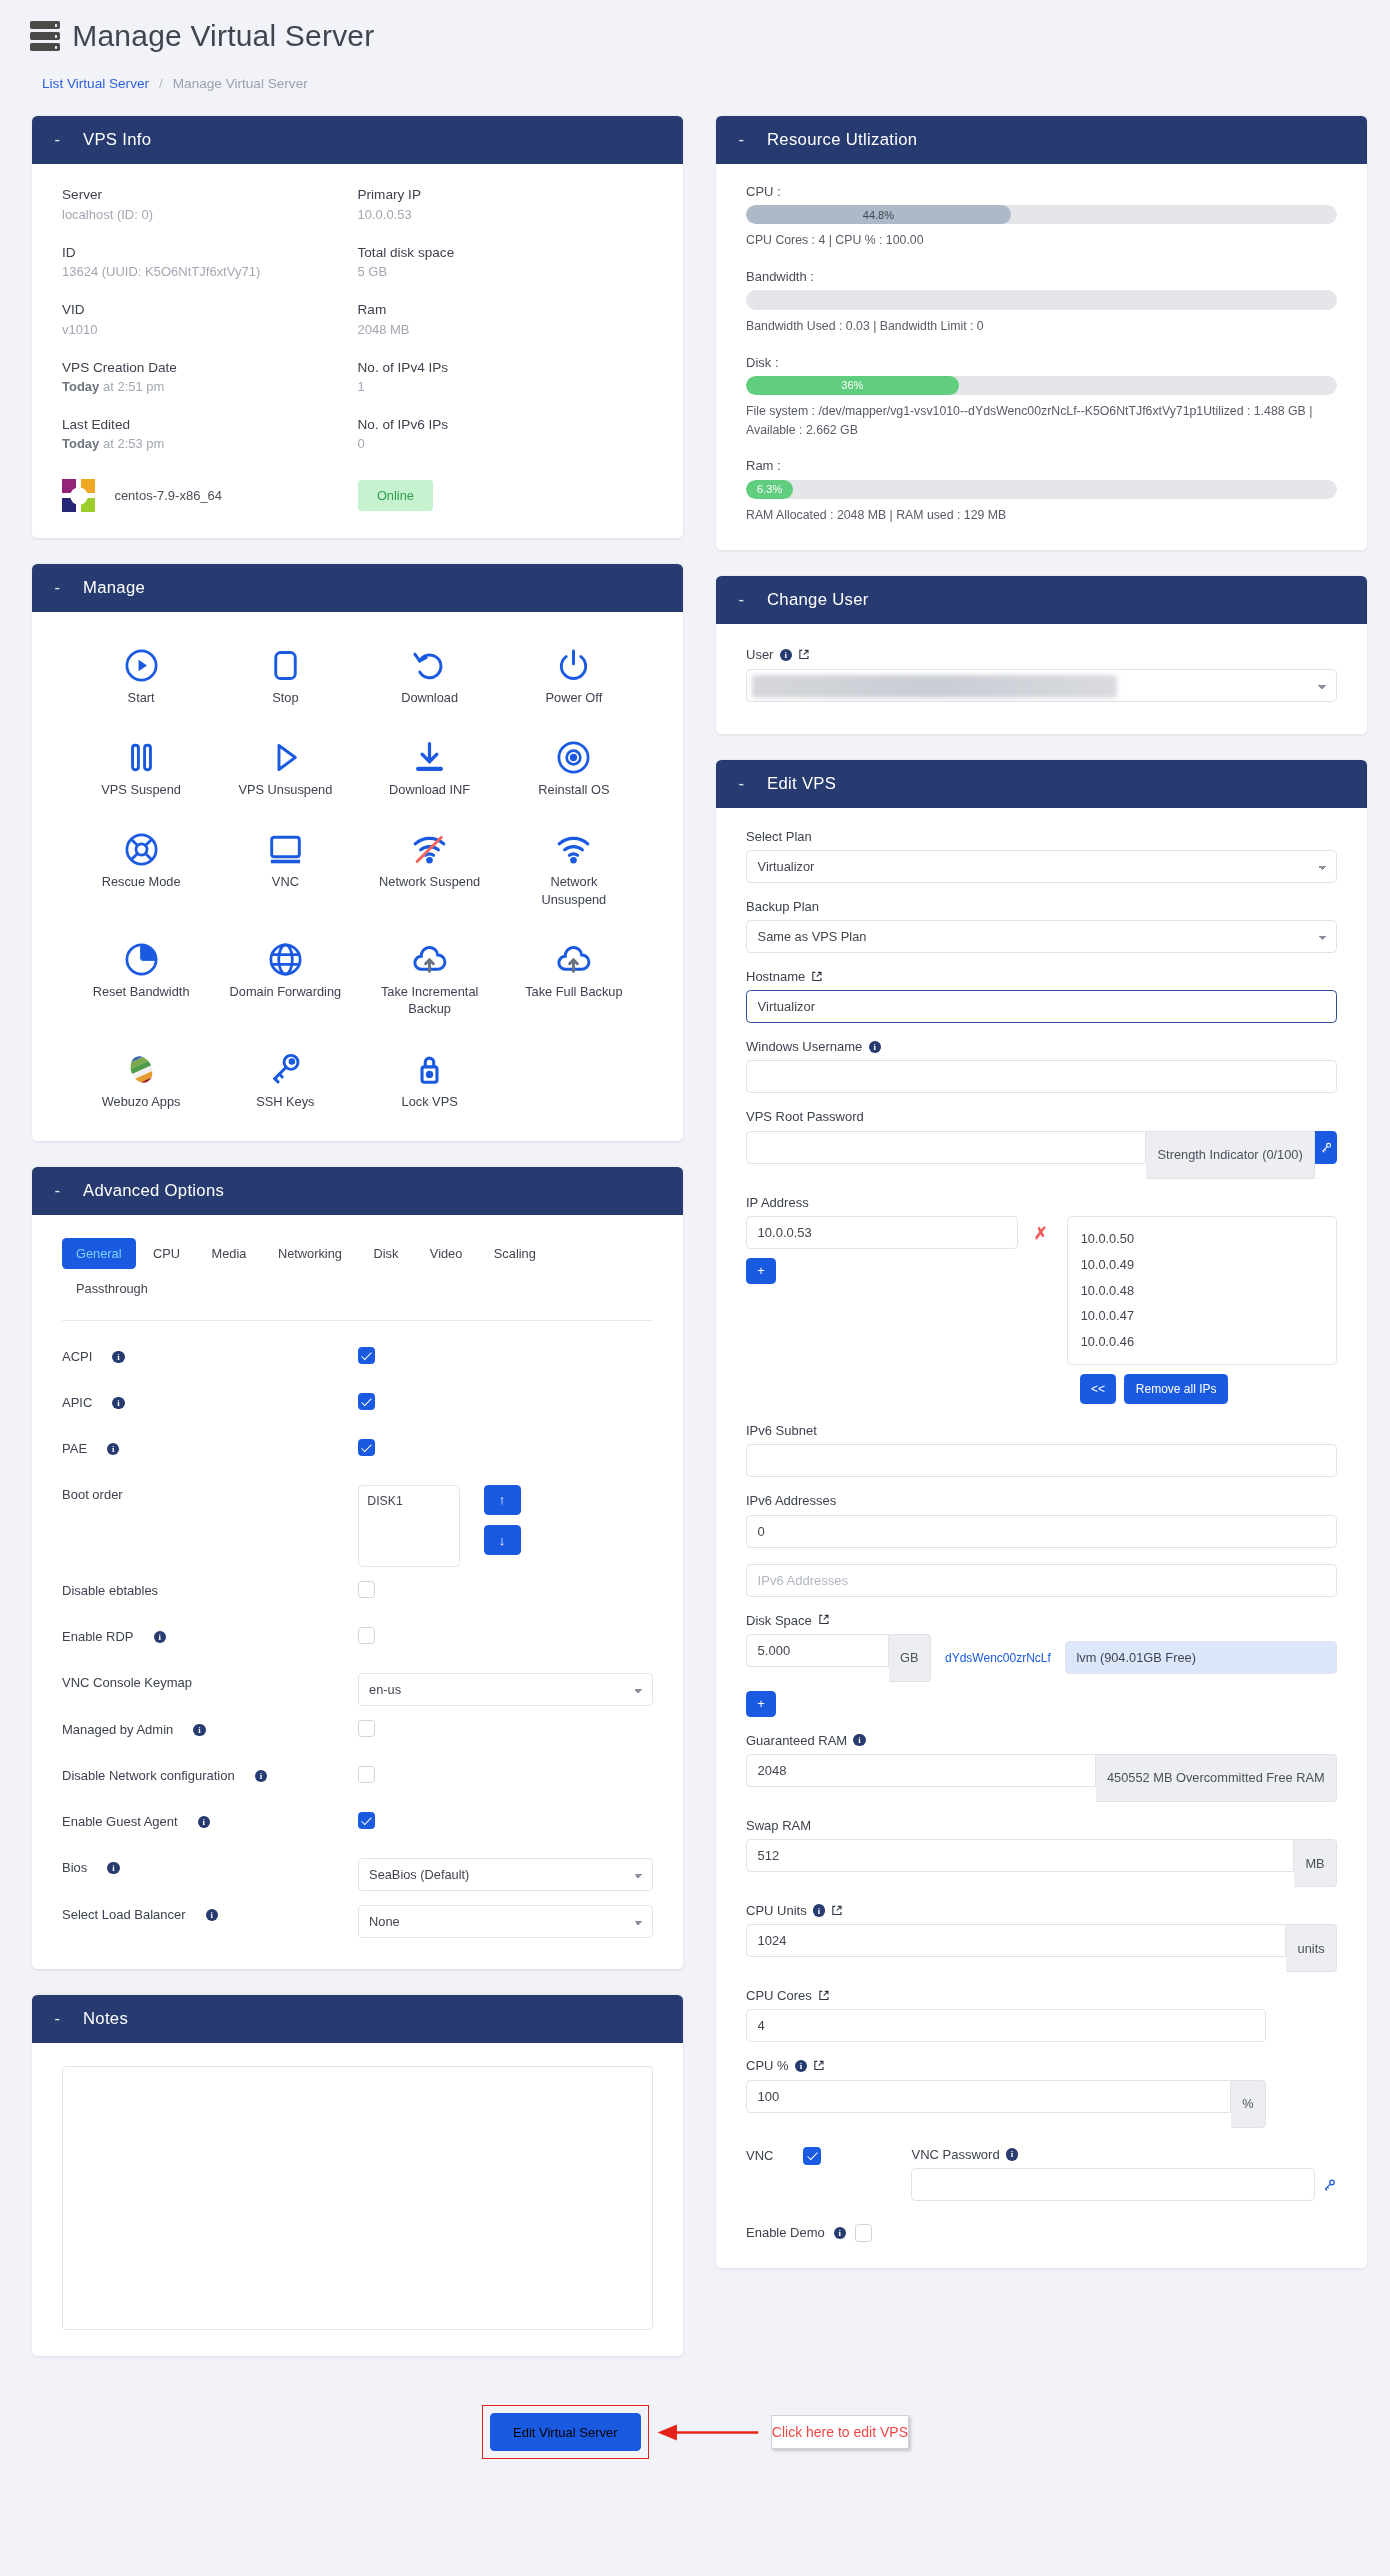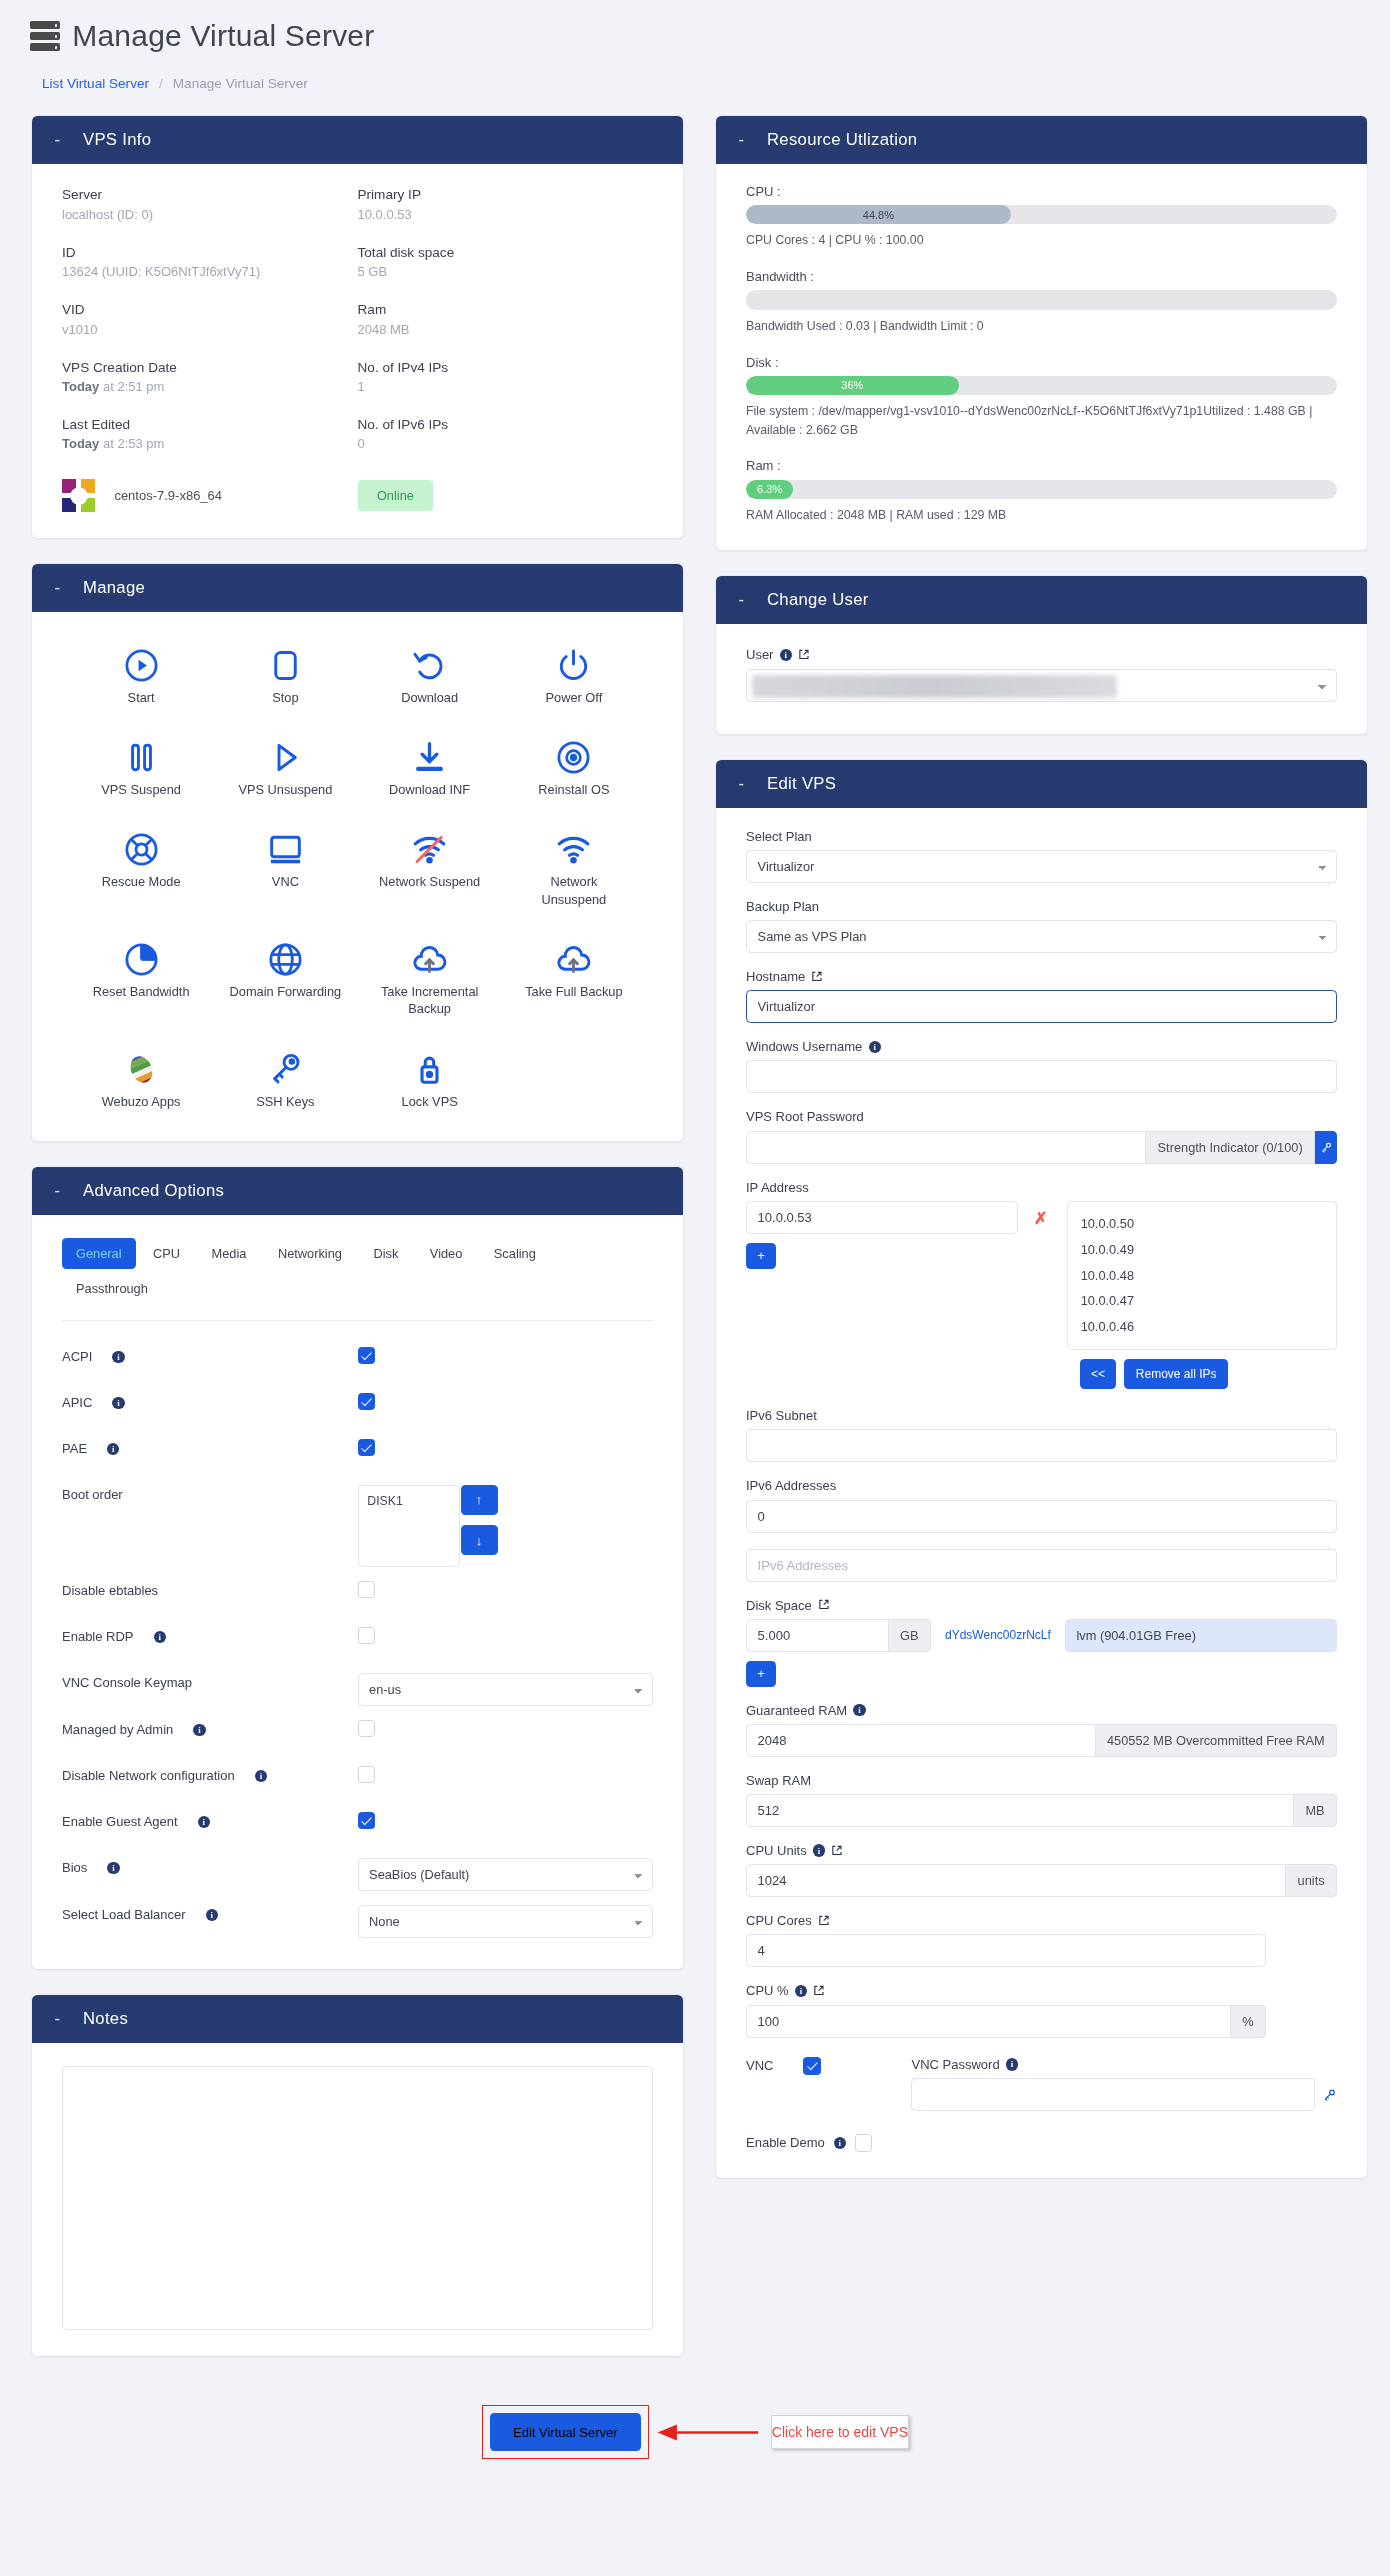--- a/index.html
+++ b/index.html
@@ -76,35 +76,35 @@
   .opt-row { display: flex; align-items: flex-start; padding: 14px 0 0 0; min-height: 46px; }
   .opt-lbl { width: 50%; font-size: 13px; color: #3d4250; display: flex; align-items: center; gap: 20px; padding-top: 2.6px; }
   .opt-ctl { width: 50%; }
   .i-info { width: 12.3px; height: 12.3px; border-radius: 50%; background: #273b70; color: #fff; font-size: 8.8px; font-weight: 700; display: inline-flex; align-items: center; justify-content: center; font-family: "Liberation Serif", serif; }
   .chk { width: 17.6px; height: 17.6px; border-radius: 3.5px; border: 0.9px solid #cfd3da; background: #fff; display: inline-block; position: relative; cursor: pointer; }
   .chk.on { background: #1a5ae0; border-color: #1a5ae0; }
   .chk.on::after { content: ""; position: absolute; left: 5.3px; top: 1.8px; width: 4.4px; height: 8.8px; border: solid #fff; border-width: 0 1.8px 1.8px 0; transform: rotate(45deg); }
   .sel { width: 100%; height: 33px; border: 0.9px solid #dfe2e8; border-radius: 4.4px; background: #fff; font-size: 12.8px; color: #41454f; padding: 0 26px 0 10.6px; appearance: none; cursor: pointer;
          background-image: linear-gradient(45deg, transparent 50%, #8b909c 50%), linear-gradient(135deg, #8b909c 50%, transparent 50%);
          background-position: calc(100% - 14px) 15px, calc(100% - 9.7px) 15px; background-size: 4.4px 4.4px, 4.4px 4.4px; background-repeat: no-repeat; }
-  .boot-box { display: flex; gap: 1px; align-items: flex-start; }
+  .boot-box { display: flex; gap: 24px; align-items: flex-start; }
   .boot-list { width: 102px; height: 82px; border: 0.9px solid #e2e5ea; border-radius: 4.4px; font-size: 12.3px; color: #41454f; padding: 8px 8.8px; }
   .sq-btn { width: 37px; height: 30px; background: #1a5ae0; border: none; border-radius: 4.4px; color: #fff; font-size: 13px; cursor: pointer; display: flex; align-items: center; justify-content: center; }
   .sq-stack { display: flex; flex-direction: column; gap: 10.6px; }
 
   
   .f-lbl { font-size: 13px; color: #3d4250; margin: 0 0 6.2px 0; display: flex; align-items: center; gap: 6.2px; }
   .f-group { margin-bottom: 16px; }
   .inp { width: 100%; height: 33px; border: 0.9px solid #dfe2e8; border-radius: 4.4px; font-size: 13px; color: #41454f; padding: 0 10.6px; background: #fff; font-family: "Liberation Sans", sans-serif; }
   .inp::placeholder { color: #b1b6c0; }
   .inp.focus { border: 0.9px solid #2b4f9e; }
   .inp-blur { height: 23px; background: linear-gradient(90deg,#d5d7dc,#c9ccd3,#d9dbe0); filter: blur(2.6px); border-radius: 2.6px; width: 62%; margin: 5.3px 0 0 5.3px; }
   .addon-row { display: flex; }
   .addon-row .inp { border-top-right-radius: 0; border-bottom-right-radius: 0; }
-  .addon { background: #eceef1; border: 0.9px solid #dfe2e8; border-left: none; border-radius: 0 4.4px 4.4px 0; height: 33px; display: flex; align-items: center; padding: 0 11.4px; font-size: 12.8px; color: #4c505b; white-space: nowrap; }
+  .addon { background: #eceef1; border: 0.9px solid #dfe2e8; border-left: none; border-radius: 0 4.4px 4.4px 0; height: 48px; display: flex; align-items: center; padding: 0 11.4px; font-size: 12.8px; color: #4c505b; white-space: nowrap; }
   .key-btn { width: 33px; height: 33px; background: #1a5ae0; border: none; border-radius: 0 4.4px 4.4px 0; color: #fff; display: flex; align-items: center; justify-content: center; cursor: pointer; }
   .ip-row { display: flex; gap: 16px; align-items: flex-start; }
   .ip-left { width: 46%; }
   .ip-x { color: #f15a5a; font-size: 16.7px; font-weight: 700; padding: 7px 3.5px 0 0; cursor: pointer; }
   .ip-list { flex: 1; border: 0.9px solid #e2e5ea; border-radius: 4.4px; padding: 9.7px 12.3px; font-size: 12.8px; color: #41454f; line-height: 2.0; }
   .btn-blue { background: #1a5ae0; border: none; color: #fff; font-size: 12px; border-radius: 4.4px; padding: 8px 11.4px; cursor: pointer; }
   .plus-btn { width: 30px; height: 26px; background: #1a5ae0; border: none; border-radius: 4.4px; color: #fff; font-size: 13px; cursor: pointer; margin-top: 8.8px; }
   .link-blue { color: #1a5ae0; font-size: 12px; text-decoration: none; white-space: nowrap; }
   .sel-highlight { background: #dde7fb; }
   .vnc-row { display: flex; align-items: flex-start; gap: 0; margin-top: 19.4px; }

